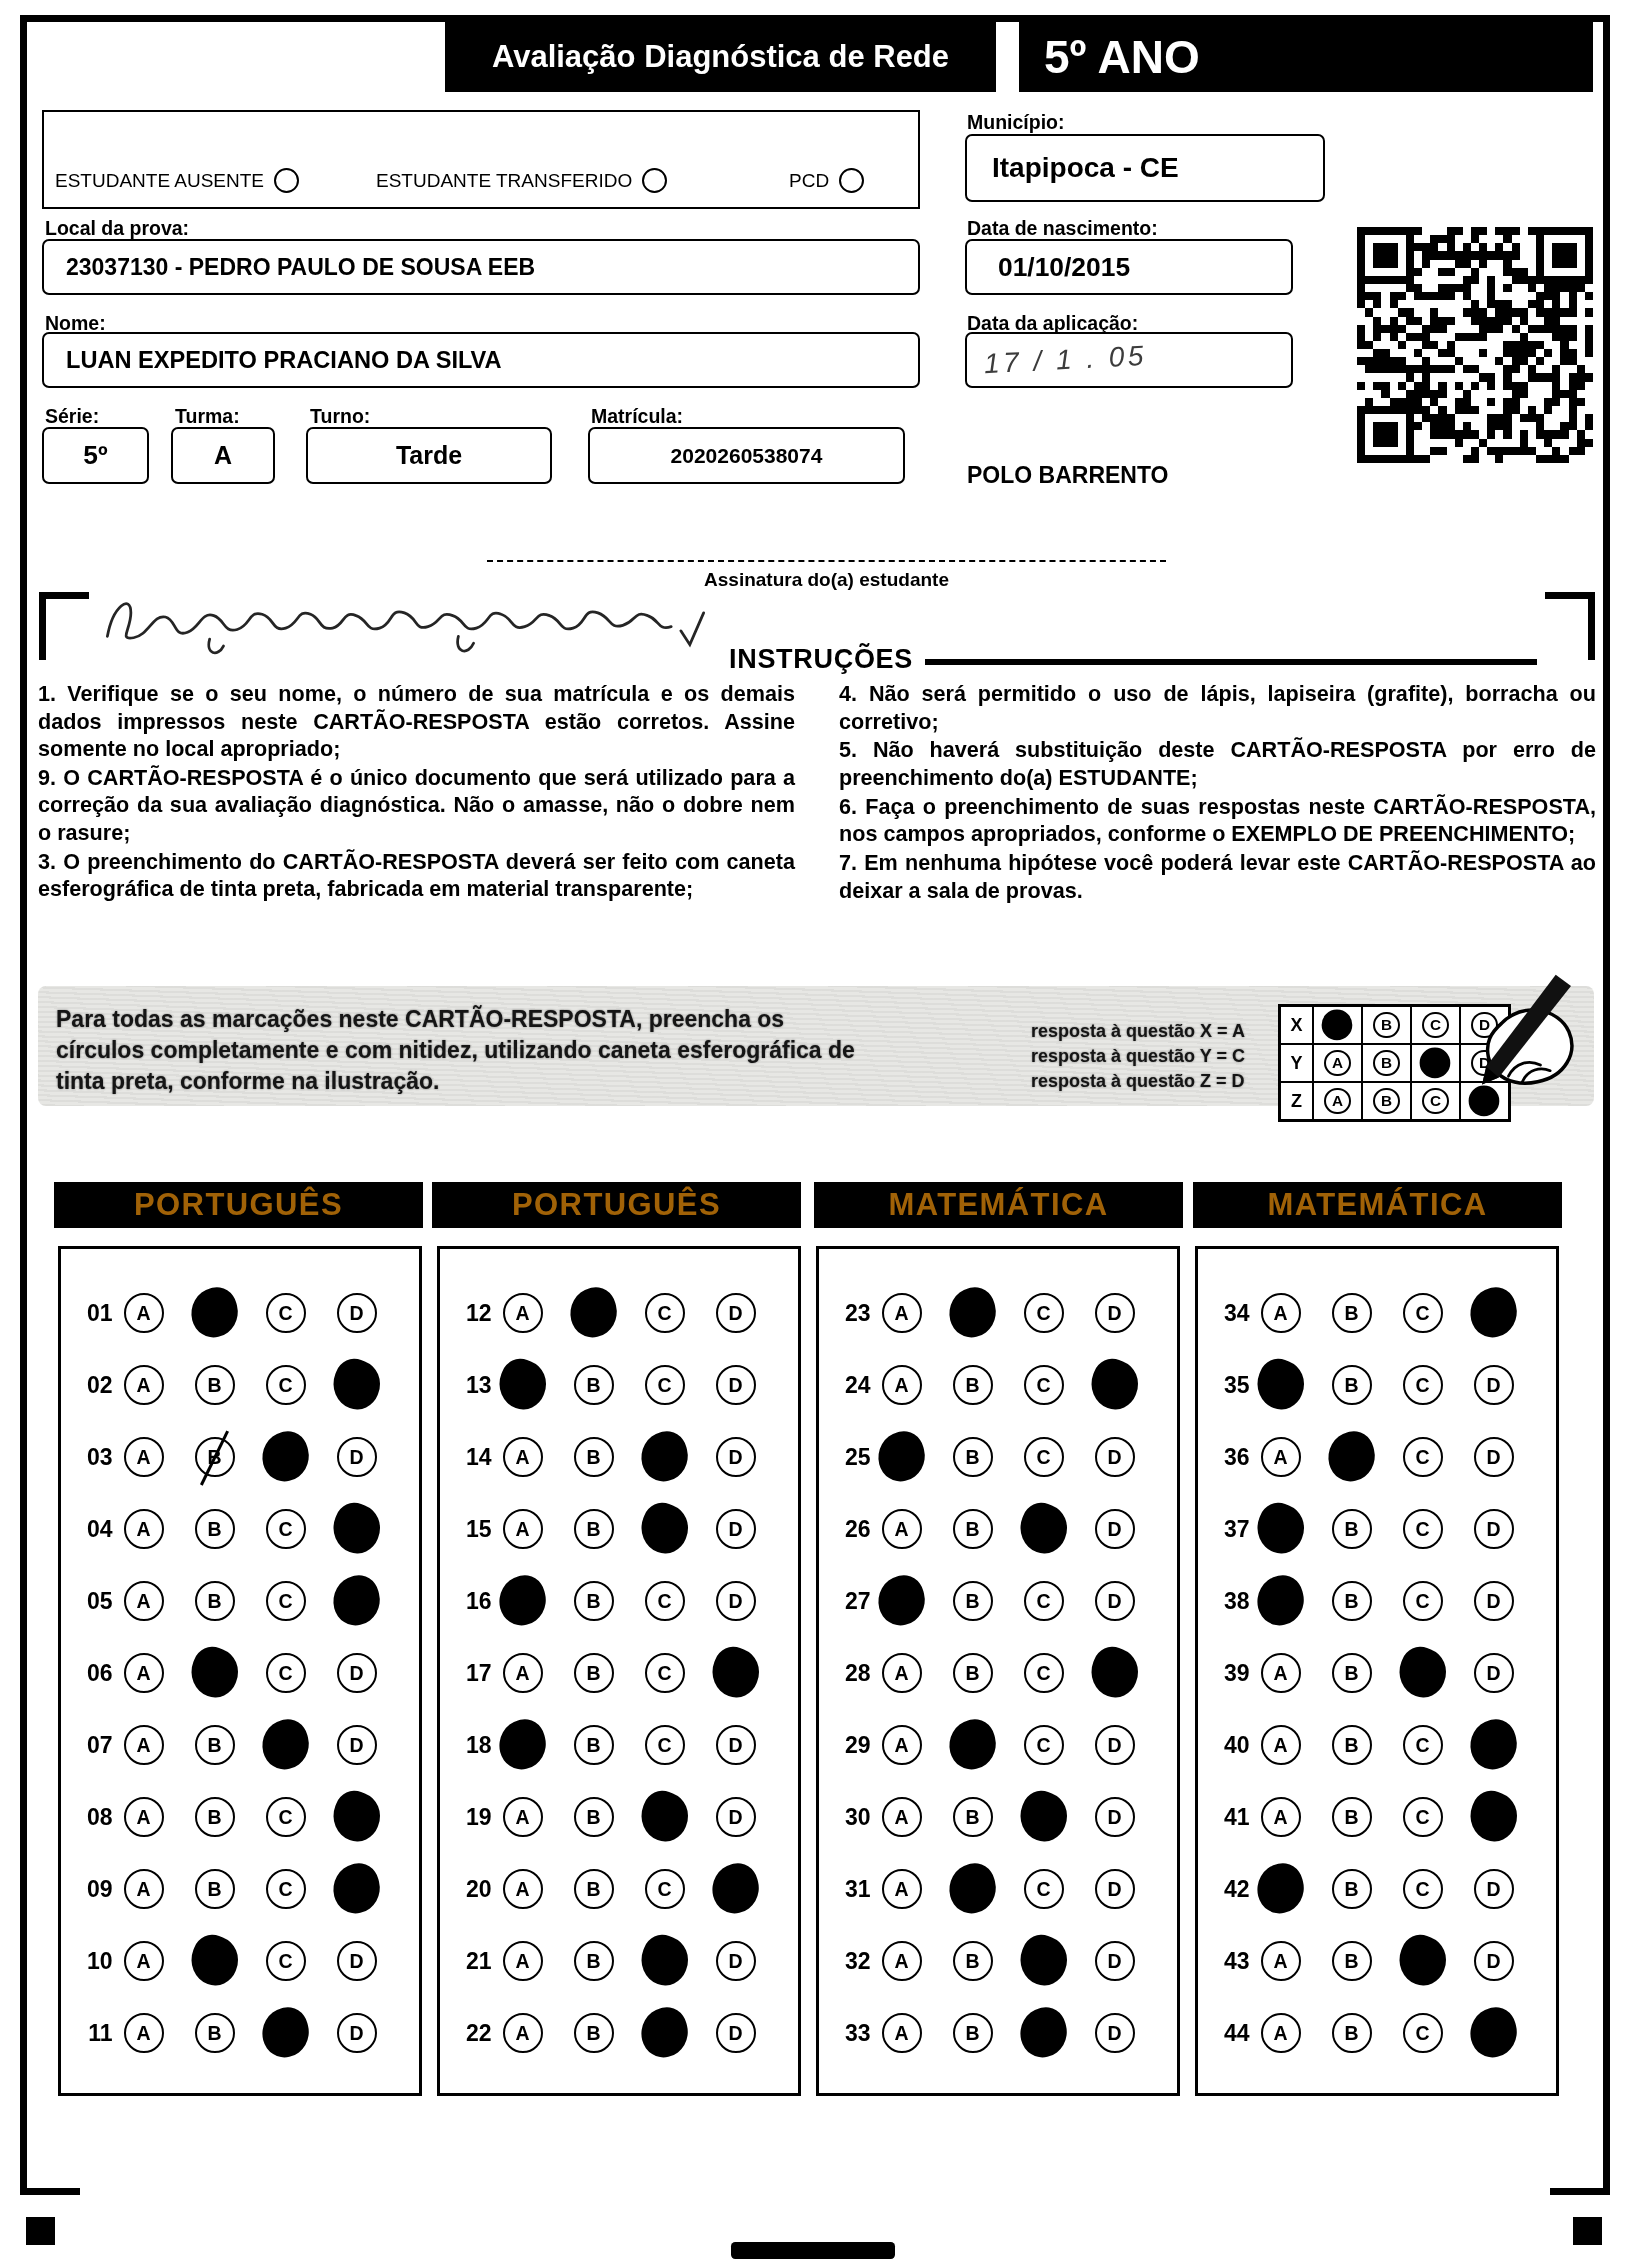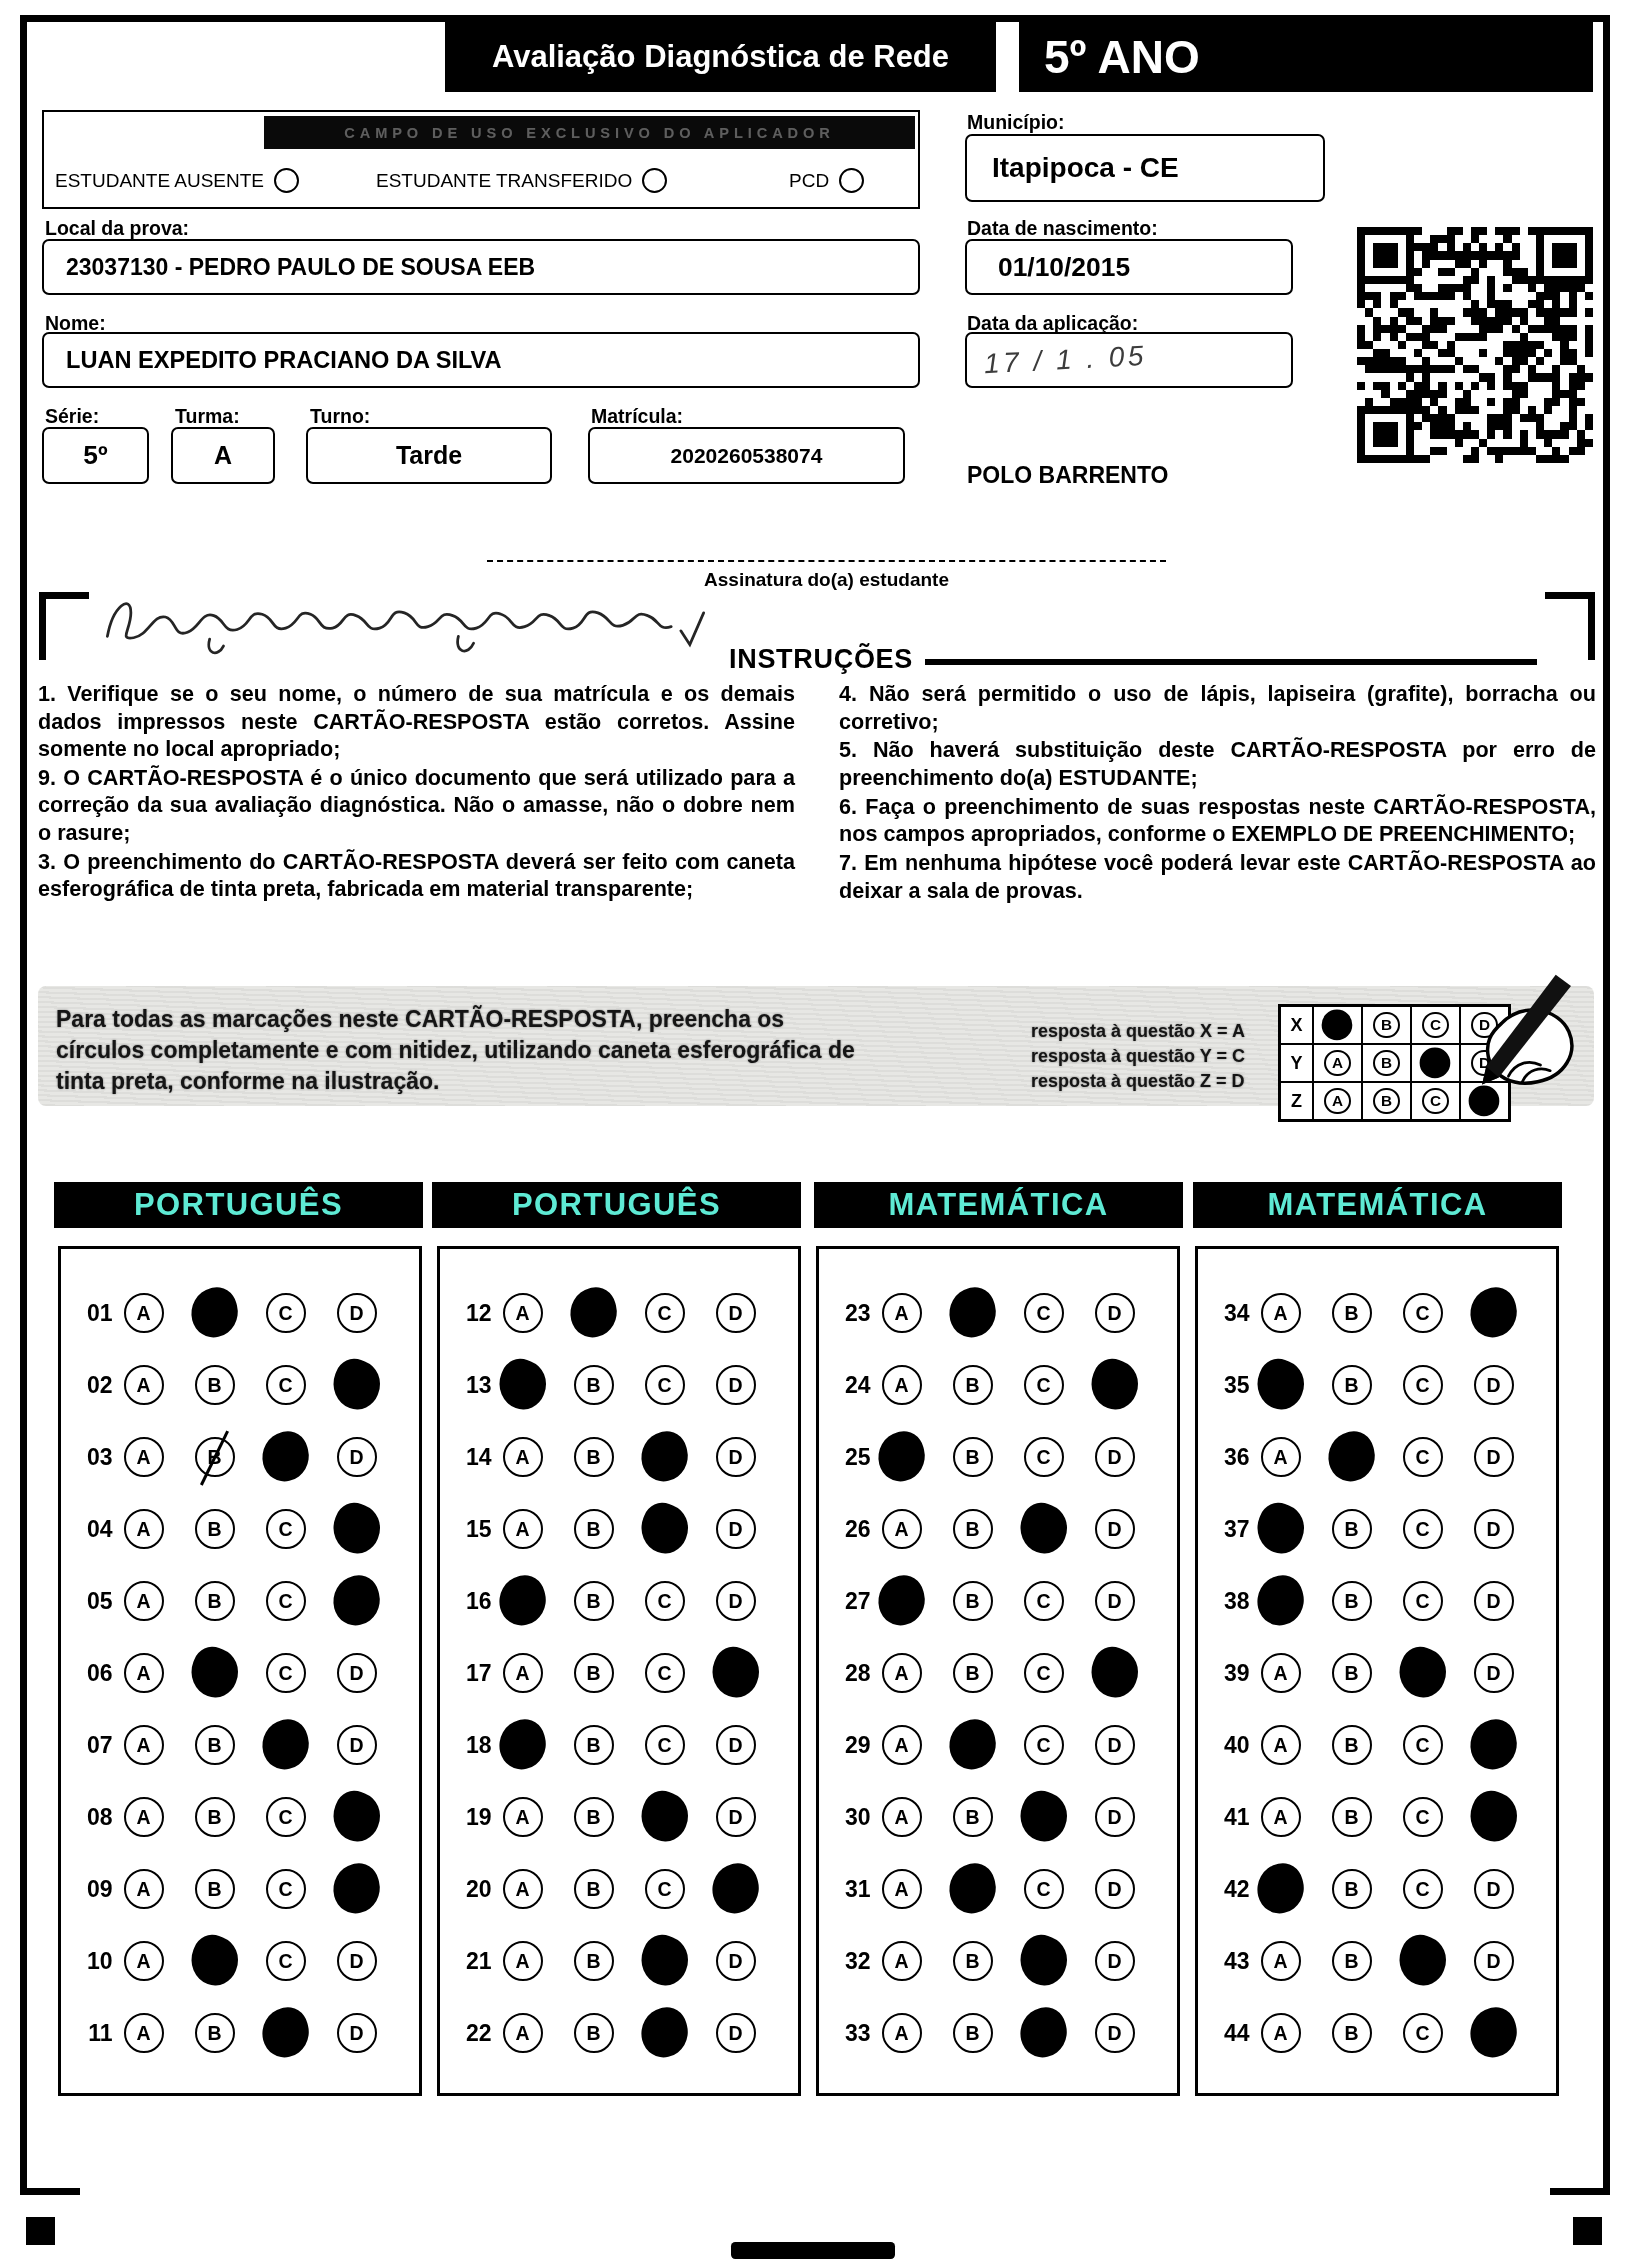--- a/index.html
+++ b/index.html
@@ -82,21 +82,21 @@
   .exgrid{position:absolute;left:1278px;top:1004px;border:2.1px solid #000;background:#fff;display:inline-block;}
   .exrow{display:flex;}
   .excell{width:49px;height:38px;border:1.4px solid #000;display:flex;align-items:center;justify-content:center;}
   .excell.lab{width:33px;font-weight:700;font-size:18px;}
   .exbub{width:26.4px;height:26.4px;border:2.1px solid #000;border-radius:50%;display:flex;align-items:center;
          justify-content:center;font-size:15.3px;font-weight:700;}
   .exbub.marked{background:#000;color:transparent;transform:scale(1.18);}
   .handsvg{position:absolute;left:1418px;top:972px;}
 
   
-  .subject-hd{position:absolute;top:1182px;height:46px;background:#000;color:#5eead4;display:flex;align-items:center;
+  .subject-hd{position:absolute;top:1182px;height:46px;background:#000;color:#a16207;display:flex;align-items:center;
               justify-content:center;font-size:31px;font-weight:700;letter-spacing:1.4px;}
   .sh1{left:54px;width:369px;} .sh2{left:432px;width:369px;} .sh3{left:814px;width:369px;} .sh4{left:1193px;width:369px;}
   .abox{position:absolute;top:1246px;height:850px;border:3.5px solid #000;padding-top:28px;background:#fff;}
   .ab1{left:58px;width:364px;} .ab2{left:437px;width:364px;} .ab3{left:816px;width:364px;} .ab4{left:1195px;width:364px;}
   .qrow{display:flex;align-items:center;height:72px;padding-left:12.5px;}
   .qnum{width:39px;text-align:right;font-size:23px;font-weight:700;margin-right:11px;flex:0 0 auto;}
   .bubble{position:relative;width:40px;height:40px;border:2.8px solid #000;border-radius:50%;display:flex;
           align-items:center;justify-content:center;font-size:19.5px;font-weight:700;margin-right:31px;flex:0 0 auto;}
   .bubble.marked{background:#000;color:transparent;border-color:#000;}
   .bubble.marked::after{content:"";position:absolute;left:-5.6px;top:-7px;width:47px;height:49px;background:#000;
@@ -114,23 +114,20 @@
   <div class="foot l"></div>
   <div class="foot r"></div>
   <div class="cornersq l"></div>
   <div class="cornersq r"></div>
   <div class="bottombar"></div>
 
   <div class="hd hd2">Avaliação Diagnóstica de Rede</div>
   <div class="hd hd3">5º ANO</div>
 
   <div class="appbox">
-    <div class="appbar">
-      <span>CAMPO DE USO EXCLUSIVO DO APLICADOR</span>
-    </div>
     <div class="statusitem si1">
       <span>ESTUDANTE AUSENTE</span>
       <span class="statuscircle"></span>
     </div>
     <div class="statusitem si2">
       <span>ESTUDANTE TRANSFERIDO</span>
       <span class="statuscircle"></span>
     </div>
     <div class="statusitem si3">
       <span>PCD</span>

